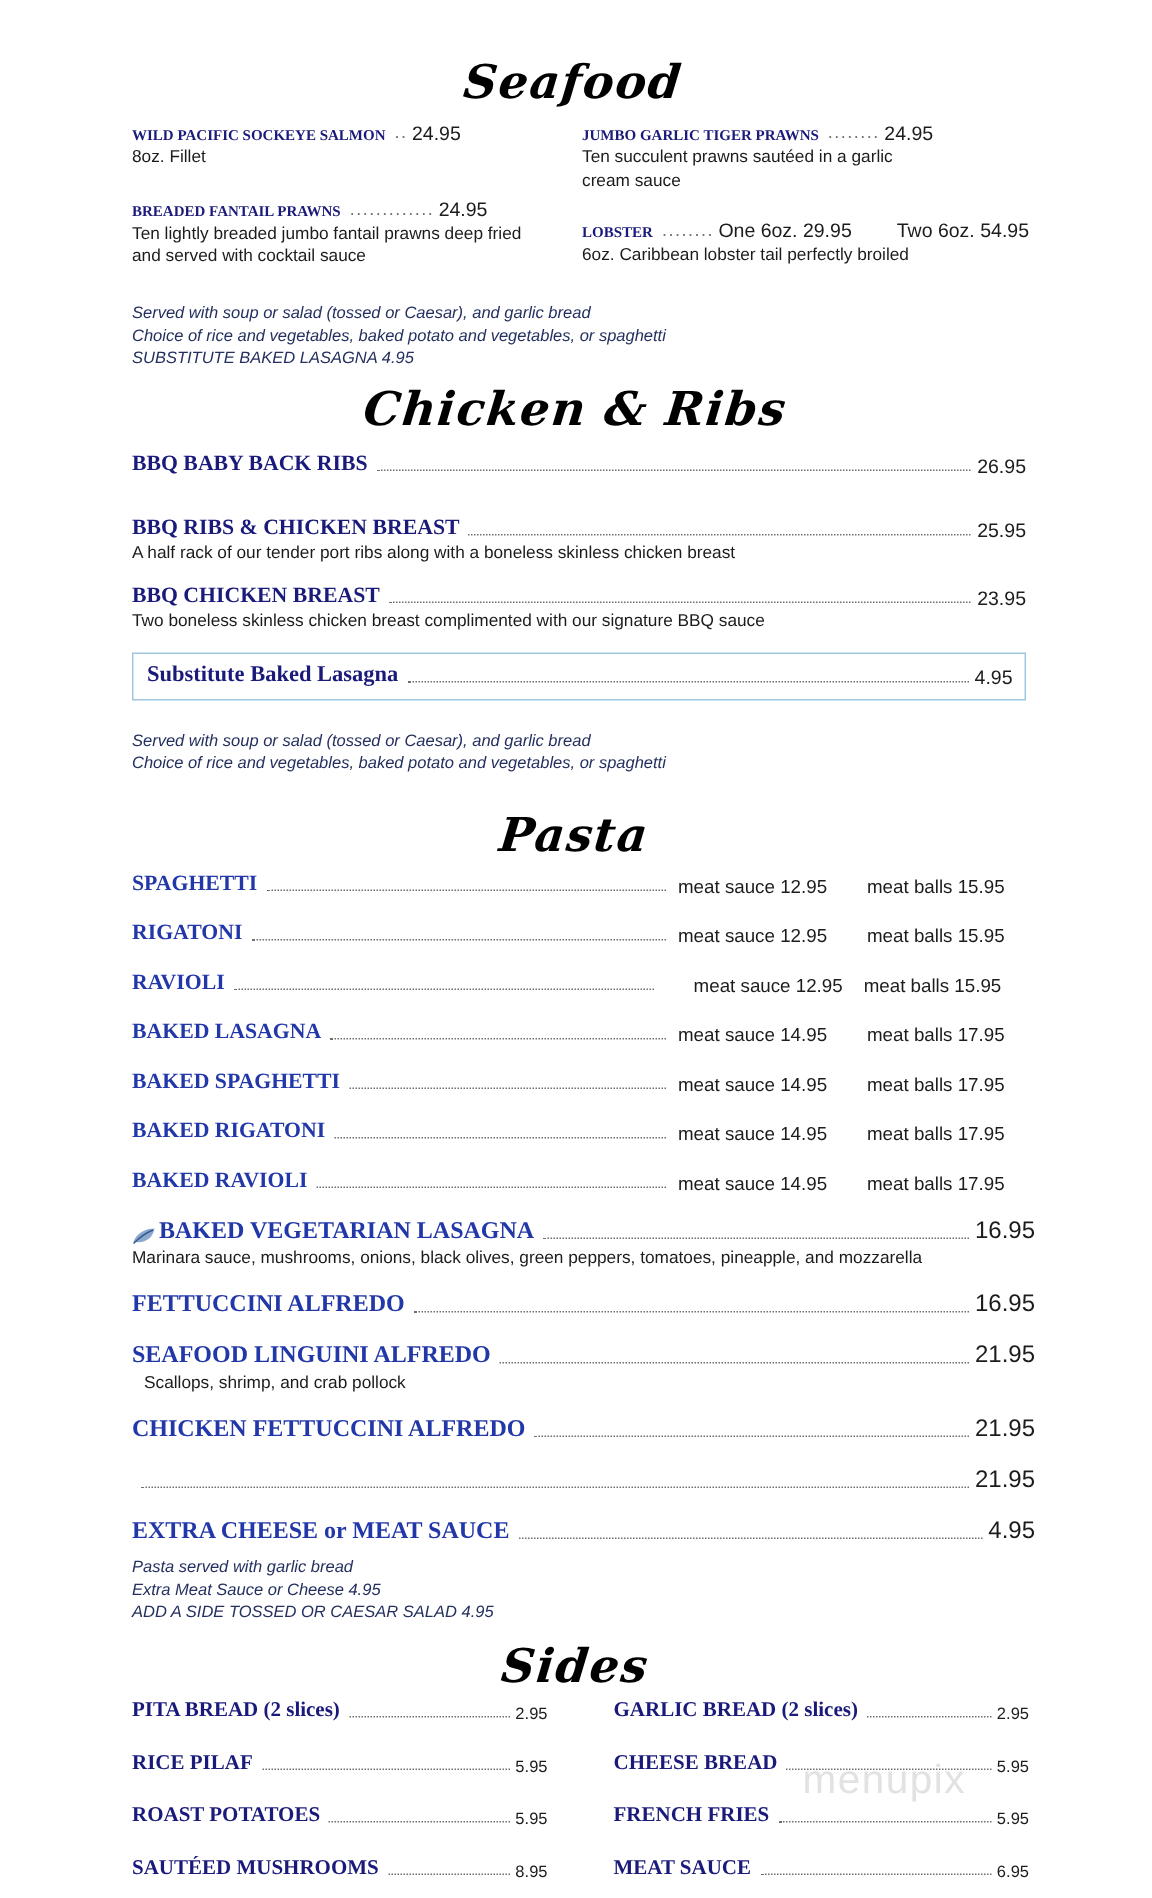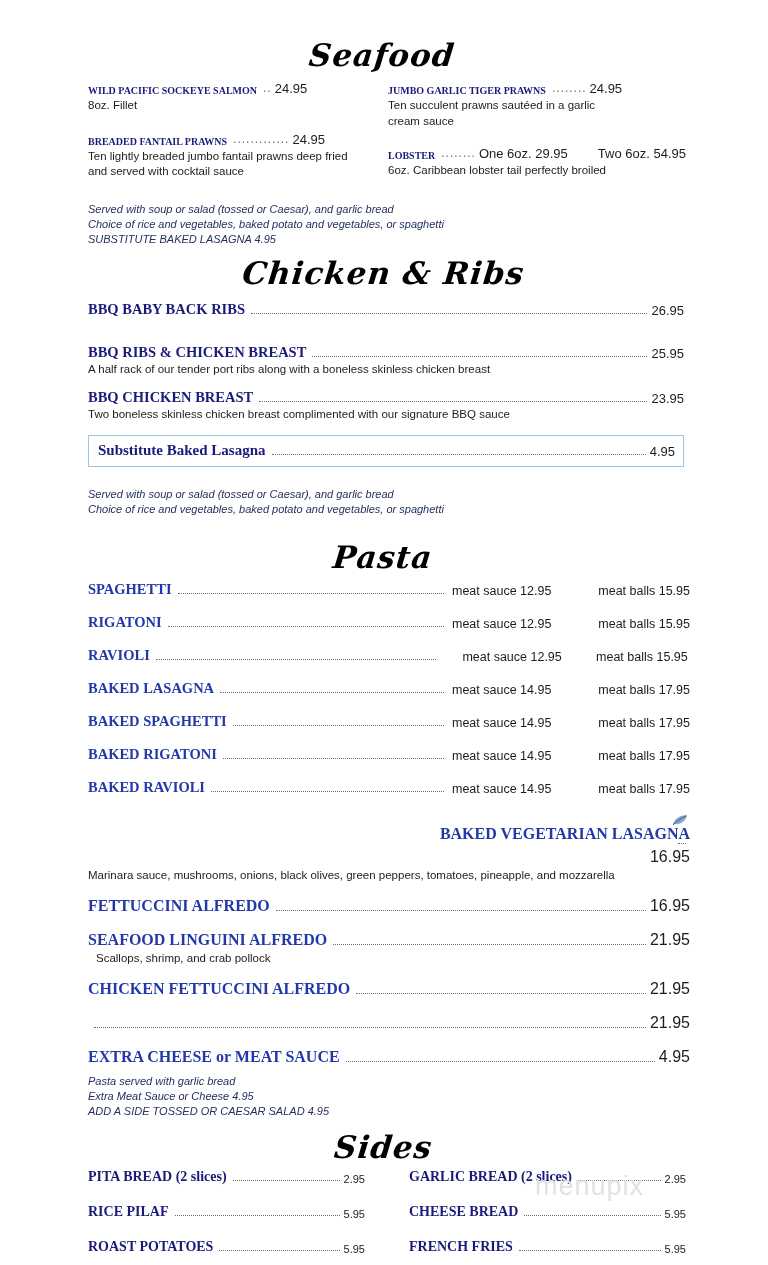--- a/index.html
+++ b/index.html
@@ -138,21 +138,21 @@
     margin-bottom: 16px;
   }
   .pa-row .name { font-size: 14.5px; }
   .pa-sauce, .pa-balls {
     font-family: "Liberation Sans", sans-serif;
     color: #1c1c1c;
     font-size: 12.5px;
     white-space: nowrap;
   }
   .pa-sauce { width: 118px; text-align: left; padding-left: 4px; }
-  .pa-balls { width: 112px; text-align: right; padding-left: 8px; }
+  .pa-balls { width: 112px; text-align: left; padding-left: 8px; }
   .pa-single {
     display: flex;
     align-items: flex-end;
     margin-bottom: 16px;
   }
   .pa-single .price { font-size: 16px; }
   .veg-icon {
     display: inline-block;
     width: 16px;
     height: 12px;
@@ -347,21 +347,21 @@
       <span class="pa-balls">meat balls 17.95</span>
     </div>
 
     <div class="pa-row">
       <span class="name name-bright">BAKED RAVIOLI</span>
       <span class="leader"></span>
       <span class="pa-sauce">meat sauce 14.95</span>
       <span class="pa-balls">meat balls 17.95</span>
     </div>
 
-    <div class="pa-single" style="margin-bottom:2px;flex-direction:column;">
+    <div class="pa-single" style="margin-bottom:2px;">
       <span class="veg-icon">
         <svg width="16" height="12" viewBox="0 0 16 12" xmlns="http://www.w3.org/2000/svg">
           <path d="M1 10 C3 4, 9 1, 15 1 C14 7, 9 11, 2 10 Z" fill="#7799c8" opacity="0.85"></path>
           <path d="M1 11 C4 8, 9 4, 14 2" stroke="#3a5a8a" stroke-width="1" fill="none"></path>
         </svg>
       </span>
       <span class="name name-bright">BAKED VEGETARIAN LASAGNA</span>
       <span class="leader"></span>
       <span class="price">16.95</span>
     </div>

